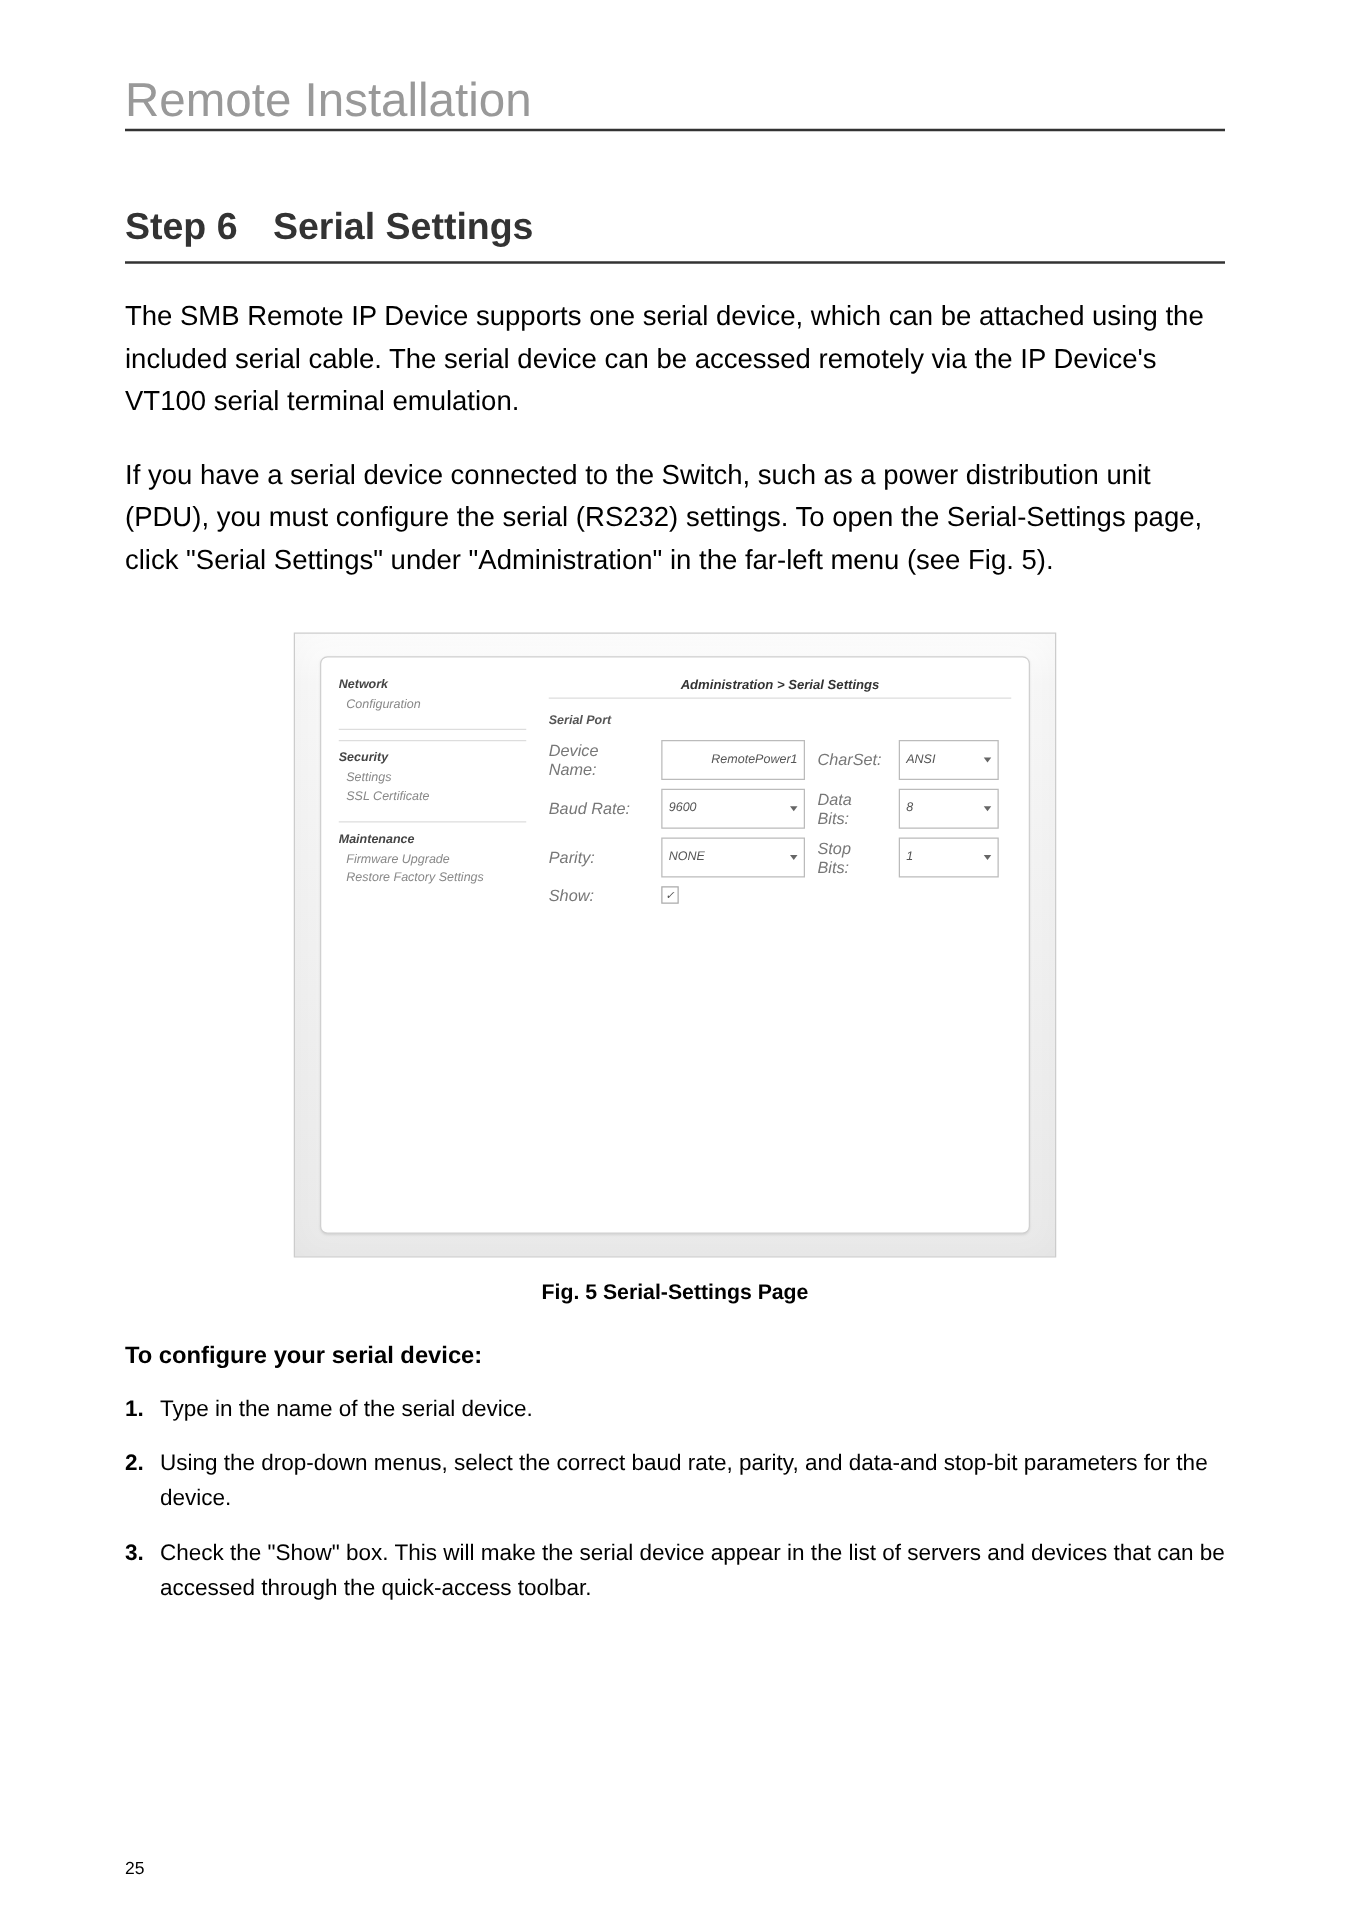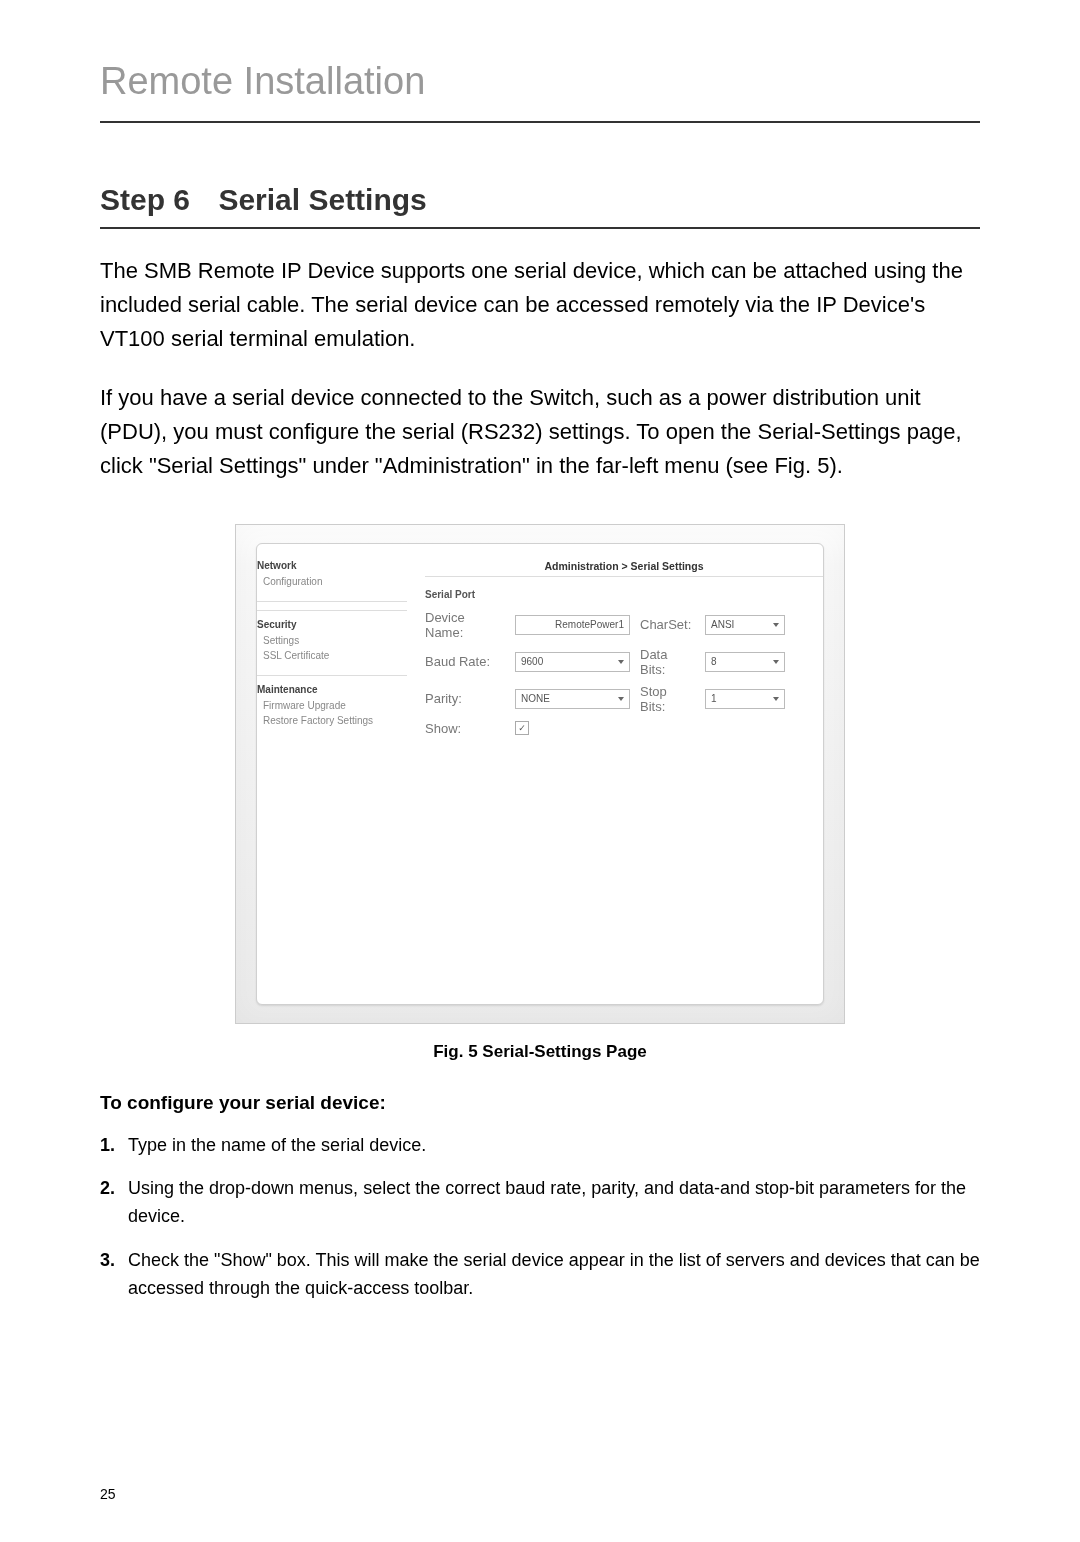--- a/index.html
+++ b/index.html
@@ -14,21 +14,21 @@
       height: 1542px;
       padding: 60px 100px 50px 100px;
       color: #000;
       position: relative;
     }
     .page-title {
       font-size: 38px;
       color: #999;
       font-weight: normal;
       border-bottom: 2px solid #333;
-      padding-bottom: 18px;
+      padding-bottom: 0;
       margin-bottom: 60px;
     }
     .step-heading {
       font-size: 30px;
       font-weight: bold;
       color: #333;
       border-bottom: 2px solid #333;
       padding-bottom: 10px;
       margin-bottom: 25px;
     }
@@ -79,23 +79,24 @@
       border: 1px solid #aaa;
       border-radius: 3px;
       color: #444;
     }
     .shot-body {
       flex: 1;
       display: flex;
       background: #fff;
       border: 1px solid #d0d0d0;
       border-radius: 6px;
-      padding: 16px 0;
+      padding: 16px 14px;
       gap: 18px;
       box-shadow: 0 1px 2px rgba(0,0,0,0.1);
+      font-style: italic;
     }
     .shot-sidebar {
       width: 150px;
       font-size: 10px;
       color: #666;
     }
     .side-group {
       margin-bottom: 12px;
     }
     .side-head {
@@ -144,21 +145,21 @@
       row-gap: 7px;
       align-items: center;
     }
     .fld-label {
       color: #777;
       font-size: 13px;
     }
     .fld-input {
       border: 1px solid #bbb;
       background: #fff;
-      height: 20px;
+      height: 32px;
       padding: 0 5px;
       font-size: 10px;
       color: #555;
       display: flex;
       align-items: center;
       justify-content: space-between;
     }
     .fld-input.text-right {
       justify-content: flex-end;
     }

